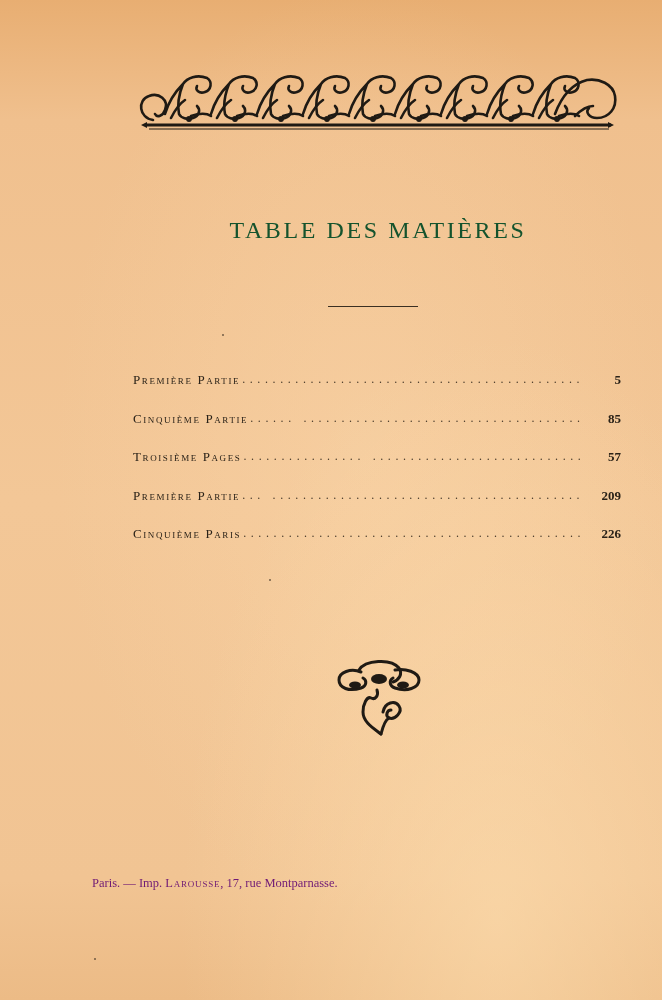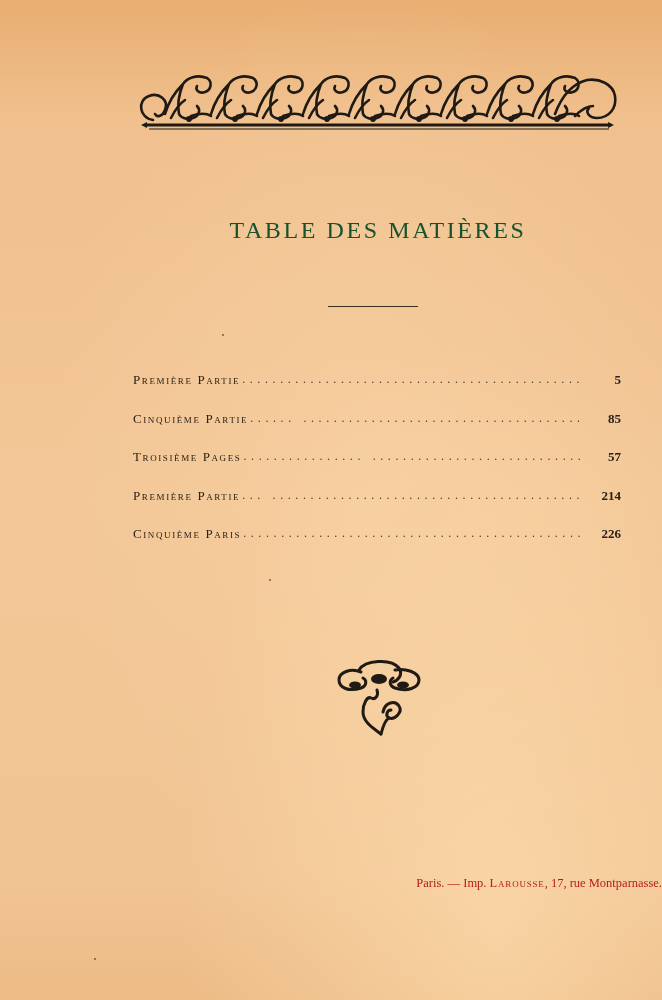--- a/index.html
+++ b/index.html
@@ -113,24 +113,24 @@
     }
     .ornament-bottom svg { width: 100%; height: 100%; display: block; }
 
     
     .imprint {
       position: absolute;
       left: 0;
       right: 0;
       top: 876px;
       padding-left: 92px;
-      text-align: right;
+      text-align: left;
       font-family: "Liberation Serif", serif;
       font-size: 12.5px;
-      color: #b91c1c;
+      color: #701a75;
     }
     .imprint .sc { font-variant: small-caps; letter-spacing: 0.8px; }
 
     .speck {
       position: absolute;
       width: 2px; height: 2px;
       background: #3a2f22;
       border-radius: 50%;
       opacity: 0.7;
     }
@@ -186,21 +186,21 @@
       <span class="toc-page">85</span>
     </div>
     <div class="toc-row">
       <span class="toc-label">Troisième Pages</span>
       <span class="toc-leader"> ................ ...........................................................</span>
       <span class="toc-page">57</span>
     </div>
     <div class="toc-row">
       <span class="toc-label">Première Partie</span>
       <span class="toc-leader">...  ..............................................................................</span>
-      <span class="toc-page">214</span>
+      <span class="toc-page">209</span>
     </div>
     <div class="toc-row">
       <span class="toc-label">Cinquième Paris</span>
       <span class="toc-leader">.................................................................................</span>
       <span class="toc-page">226</span>
     </div>
   </div>
 
   <div class="ornament-bottom">
     <svg viewBox="0 0 92 88">

